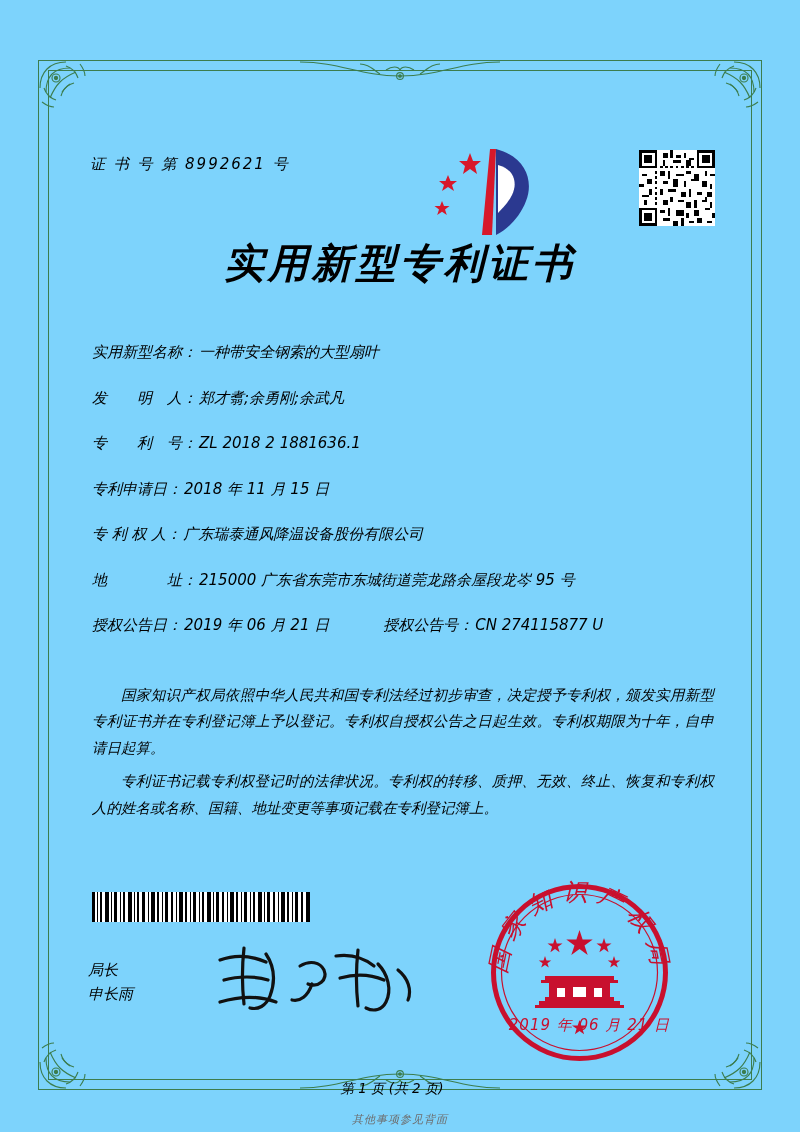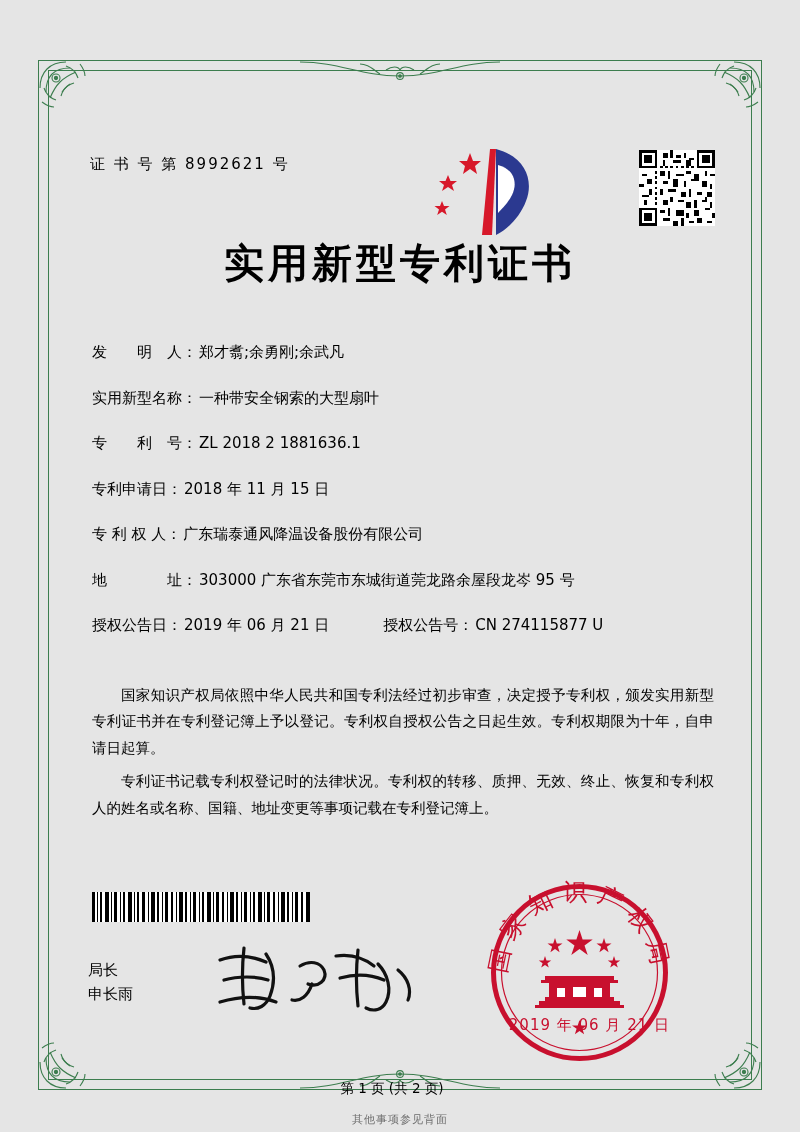--- a/index.html
+++ b/index.html
@@ -13,21 +13,22 @@
     position: relative;
     font-family: "DejaVu Sans", "Liberation Sans", sans-serif;
     color: #1a1a1a;
     overflow: hidden;
   }
 
   
   .page {
     position: absolute;
     inset: 0;
-    background: #e5e5e5;
+    background: #7dd3fc;
+    font-style: italic;
   }
   .frame-outer {
     position: absolute;
     left: 38px;
     top: 60px;
     right: 38px;
     bottom: 42px;
     border: 1.5px solid #3c7d4e;
   }
   .frame-inner {
@@ -413,42 +414,42 @@
           <rect x="22" y="9" width="1" height="1"></rect>
             <rect x="25" y="18" width="1" height="1"></rect>
         </g>
       </svg>
     </div>
 
     <div class="title">实用新型专利证书</div>
 
     <div class="fields">
       <div class="field-row">
+        <span class="field-label">实用新型名称：</span>
+        <span class="field-value">一种带安全钢索的大型扇叶</span>
+      </div>
+      <div class="field-row">
         <span class="field-label">发　　明　人：</span>
         <span class="field-value">郑才翥;余勇刚;余武凡</span>
       </div>
       <div class="field-row">
-        <span class="field-label">实用新型名称：</span>
-        <span class="field-value">一种带安全钢索的大型扇叶</span>
-      </div>
-      <div class="field-row">
         <span class="field-label">专　　利　号：</span>
         <span class="field-value">ZL 2018 2 1881636.1</span>
       </div>
       <div class="field-row">
         <span class="field-label">专利申请日：</span>
         <span class="field-value">2018 年 11 月 15 日</span>
       </div>
       <div class="field-row">
         <span class="field-label">专 利 权 人：</span>
         <span class="field-value">广东瑞泰通风降温设备股份有限公司</span>
       </div>
       <div class="field-row">
         <span class="field-label">地　　　　址：</span>
-        <span class="field-value">303000 广东省东莞市东城街道莞龙路余屋段龙岑 95 号</span>
+        <span class="field-value">215000 广东省东莞市东城街道莞龙路余屋段龙岑 95 号</span>
       </div>
       <div class="field-row">
         <span class="field-label">授权公告日：</span>
         <span class="field-value">2019 年 06 月 21 日</span>
         <span class="pair2">
           <span class="field-label">授权公告号：</span>
           <span class="field-value">CN 274115877 U</span>
         </span>
       </div>
     </div>

